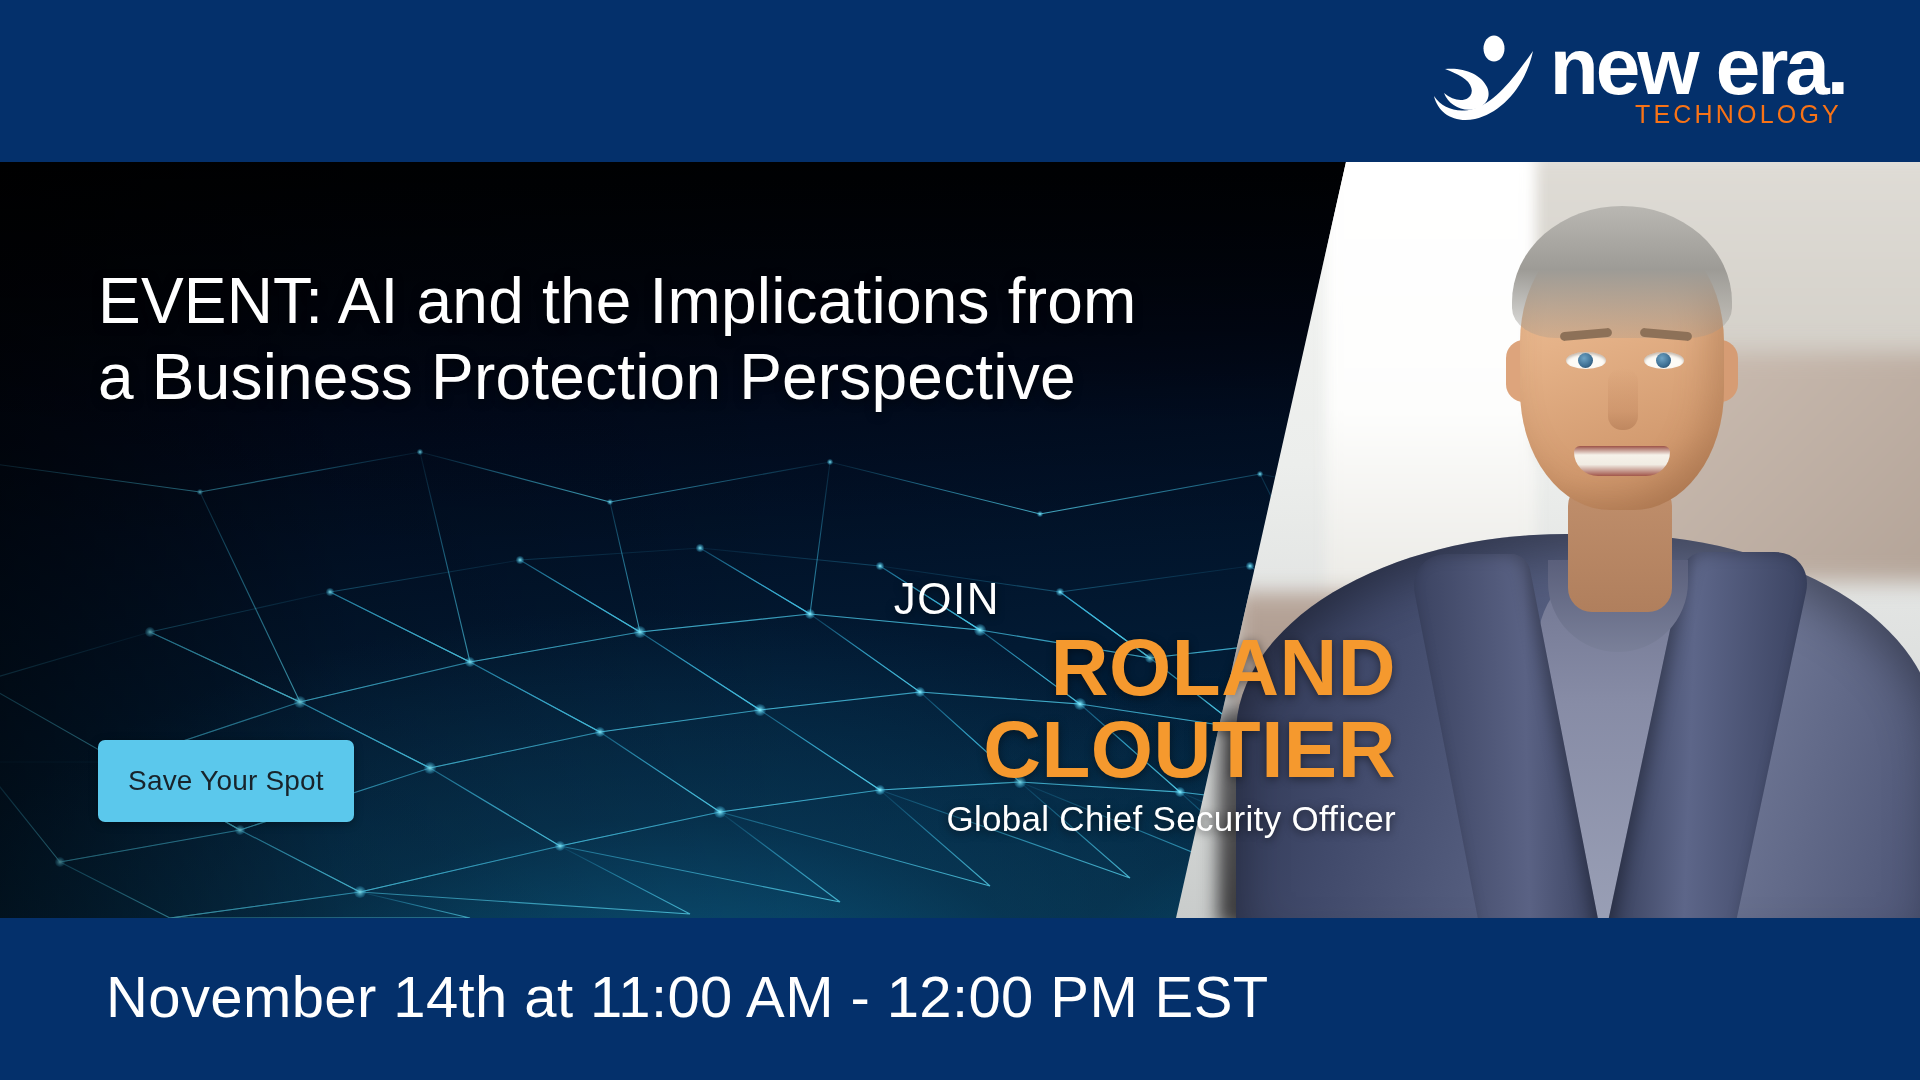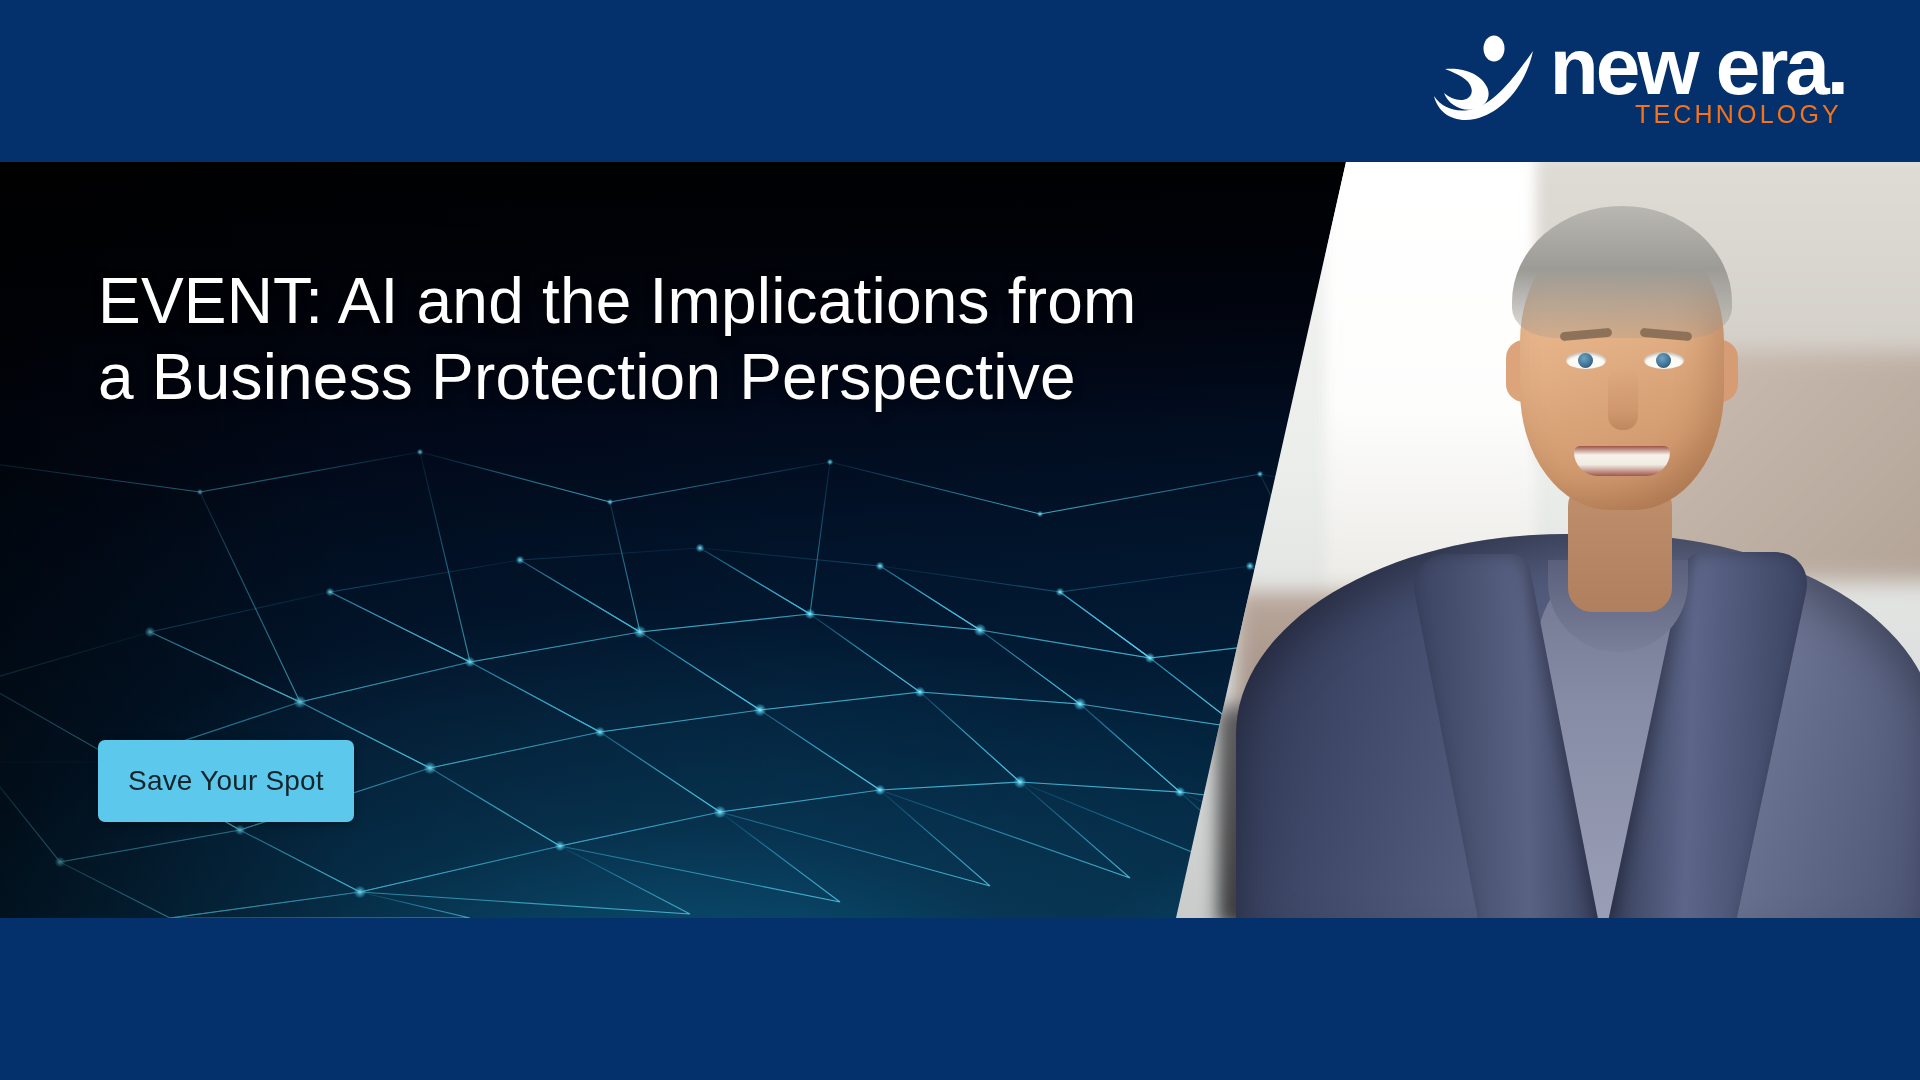--- a/index.html
+++ b/index.html
@@ -523,16 +523,27 @@
       <div class="fig fig-iris-l"></div>
       <div class="fig fig-iris-r"></div>
       <div class="fig fig-nose"></div>
       <div class="fig fig-mouth"></div>
     </div>
 
     <h1 class="hero-title">EVENT: AI and the Implications from a Business Protection Perspective</h1>
 
     <button class="cta-button">Save Your Spot</button>
 
+    <div class="speaker">
+      <span class="speaker-join">JOIN</span>
+      <span class="speaker-name">
+        <span class="ln">ROLAND</span>
+        <span class="ln">CLOUTIER</span>
+      </span>
+      <span class="speaker-role">Global Chief Security Officer</span>
+    </div>
   </div>
 
+  <div class="footer">
+    <div class="footer-date">November 14th at 11:00 AM - 12:00 PM EST</div>
+  </div>
 
 </div>
 
 </body></html>

